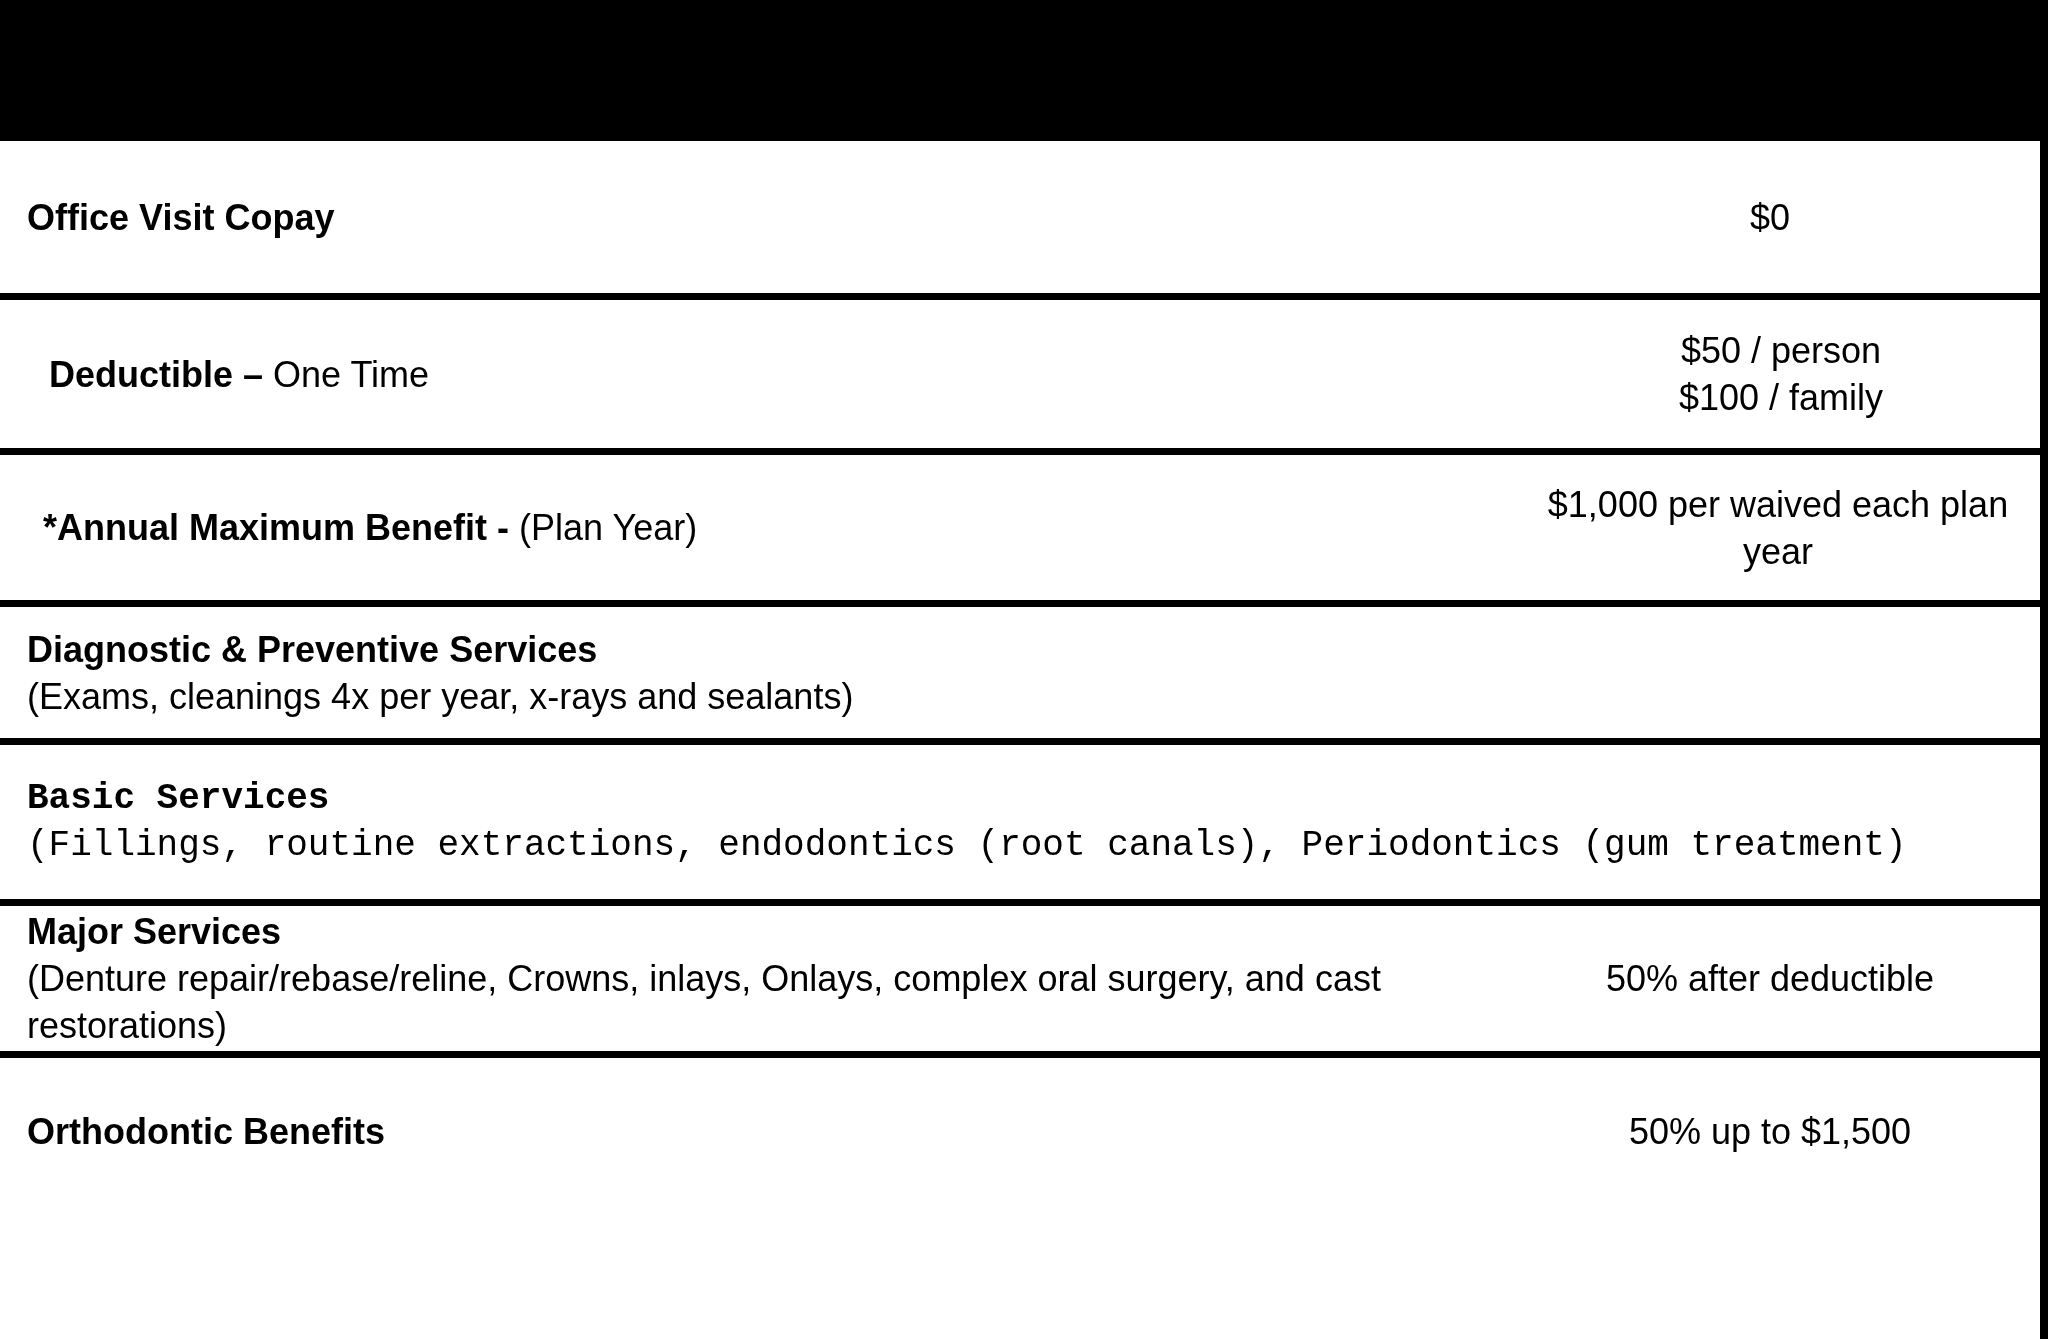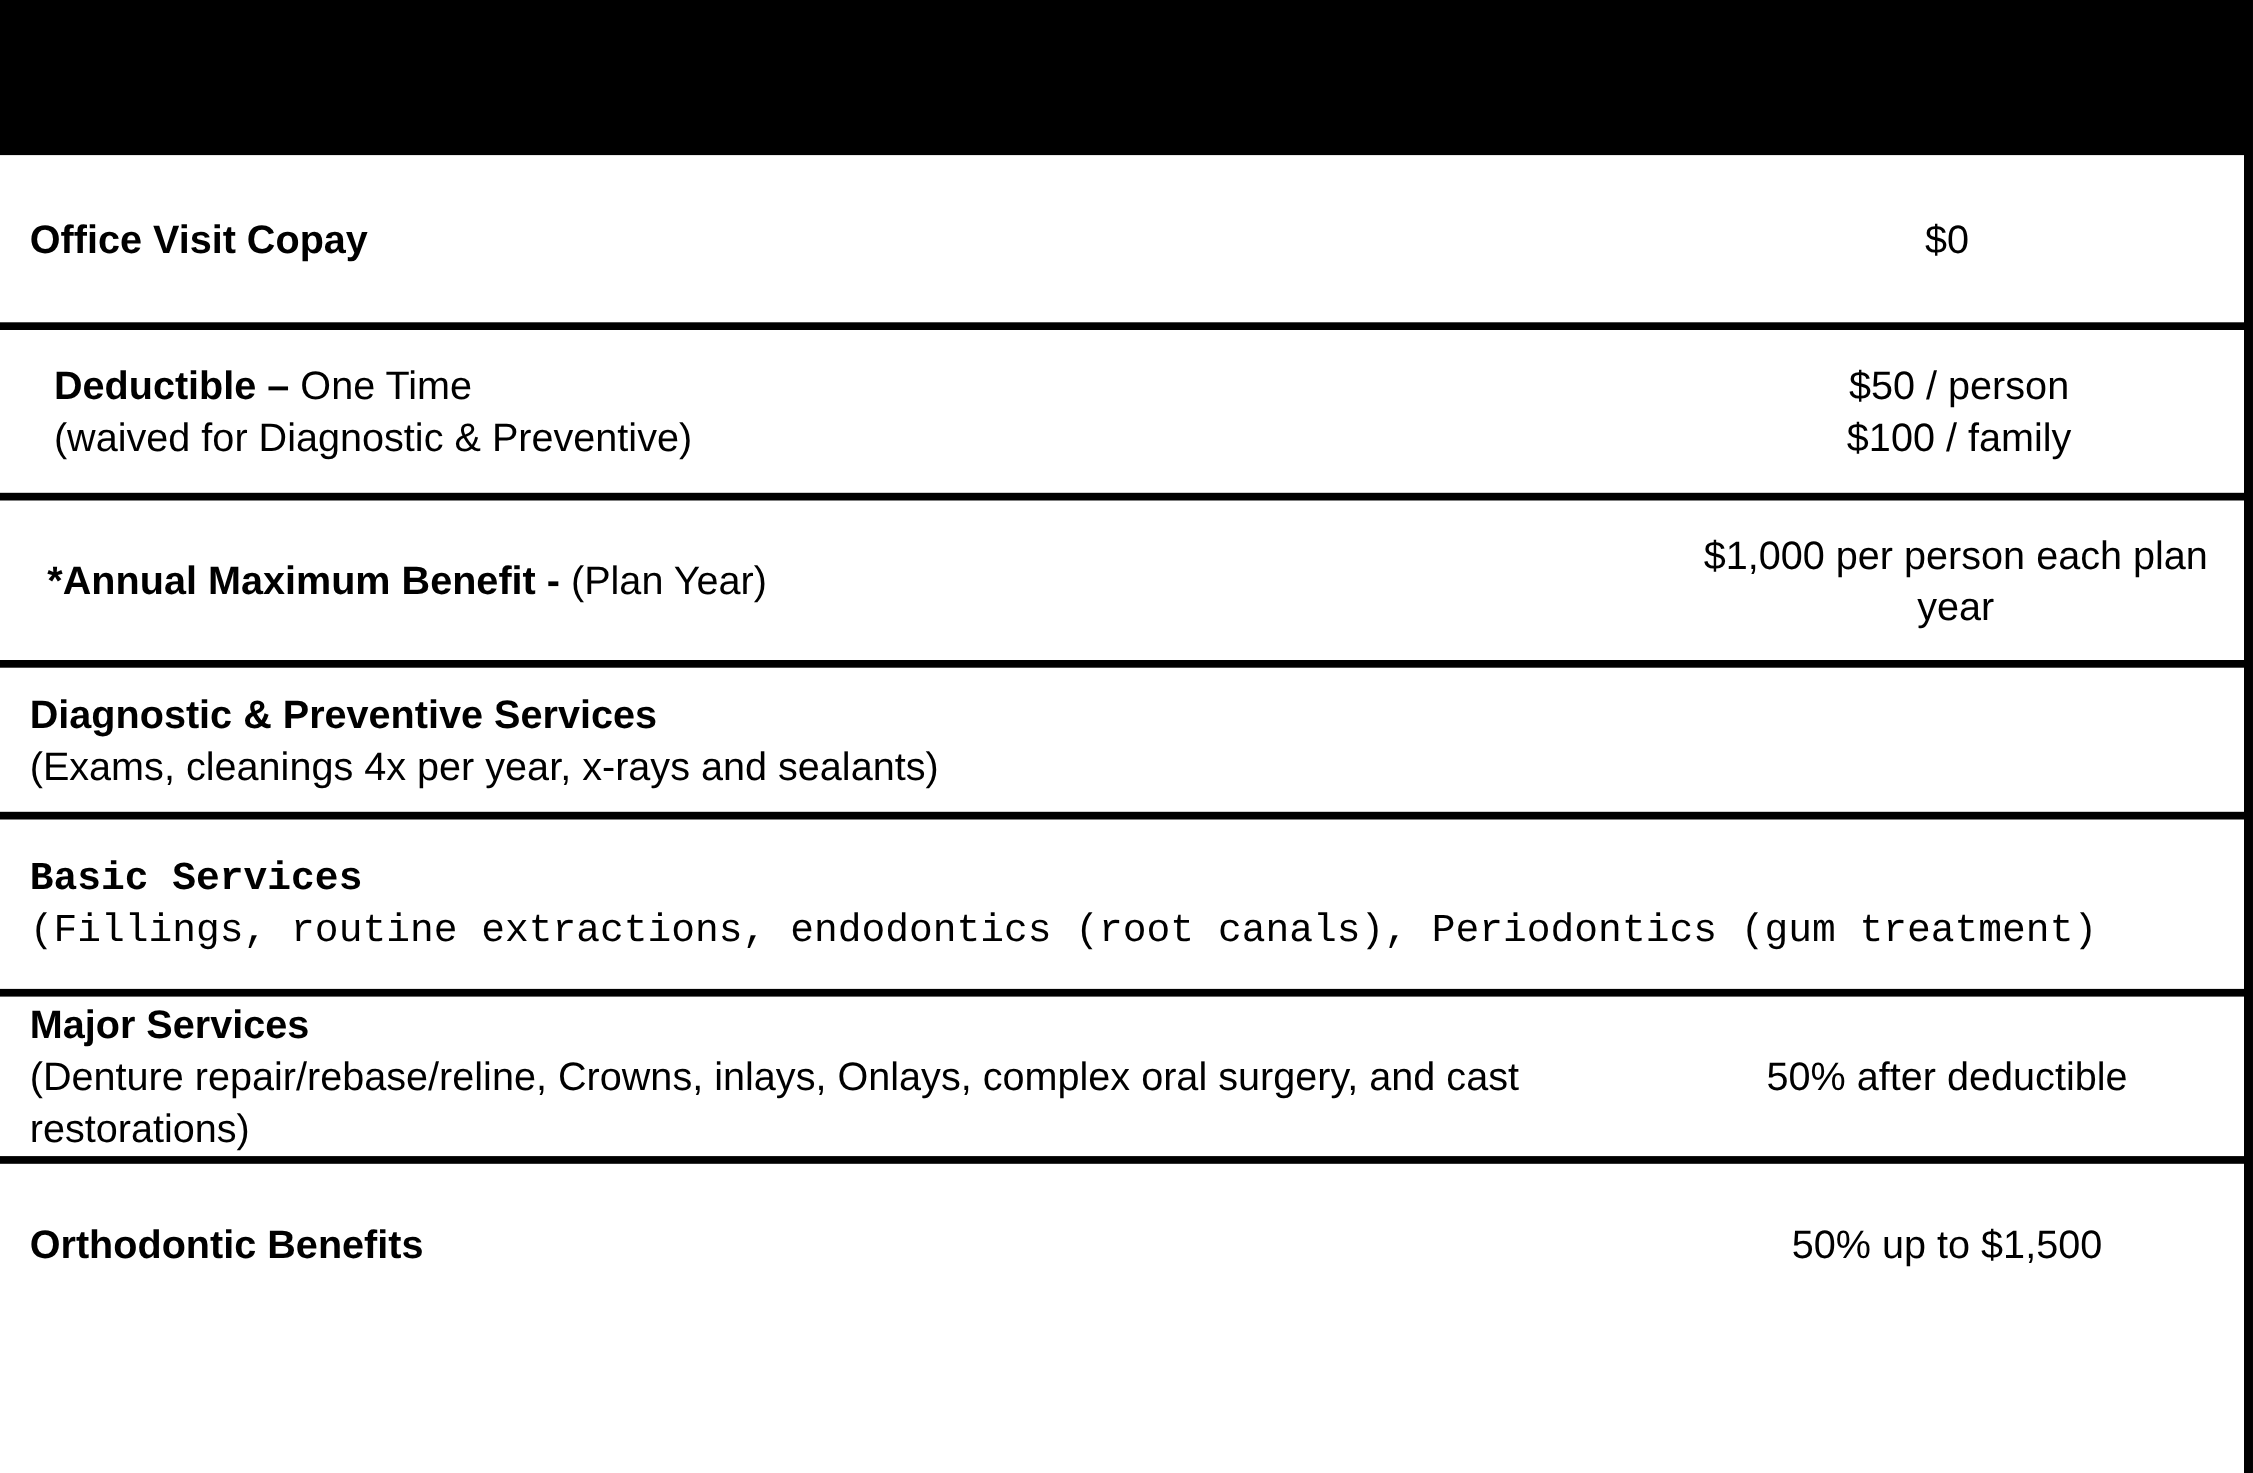--- a/index.html
+++ b/index.html
@@ -77,34 +77,33 @@
         <div class="label"><span class="b">Office Visit Copay</span><span></span></div>
       </div>
       <div class="cell-right">
         <div class="value">$0</div>
       </div>
     </div>
 
     <div class="row row-2">
       <div class="cell-left">
         <div class="label"><span class="b">Deductible – </span><span>One Time</span></div>
-        <div class="desc">(waived for Diagnostic &amp; Preventive)</div>
       </div>
       <div class="cell-right">
         <div class="value">$50 / person
 $100 / family</div>
       </div>
     </div>
 
     <div class="row row-3">
       <div class="cell-left">
         <div class="label"><span class="b">*Annual Maximum Benefit - </span><span>(Plan Year)</span></div>
       </div>
       <div class="cell-right">
-        <div class="value">$1,000 per person each plan
+        <div class="value">$1,000 per waived each plan
 year</div>
       </div>
     </div>
 
     <div class="row row-4">
       <div class="cell-left">
         <div class="label"><span class="b">Diagnostic &amp; Preventive Services</span></div>
         <div class="desc">(Exams, cleanings 4x per year, x-rays and sealants)</div>
       </div>
     </div>

